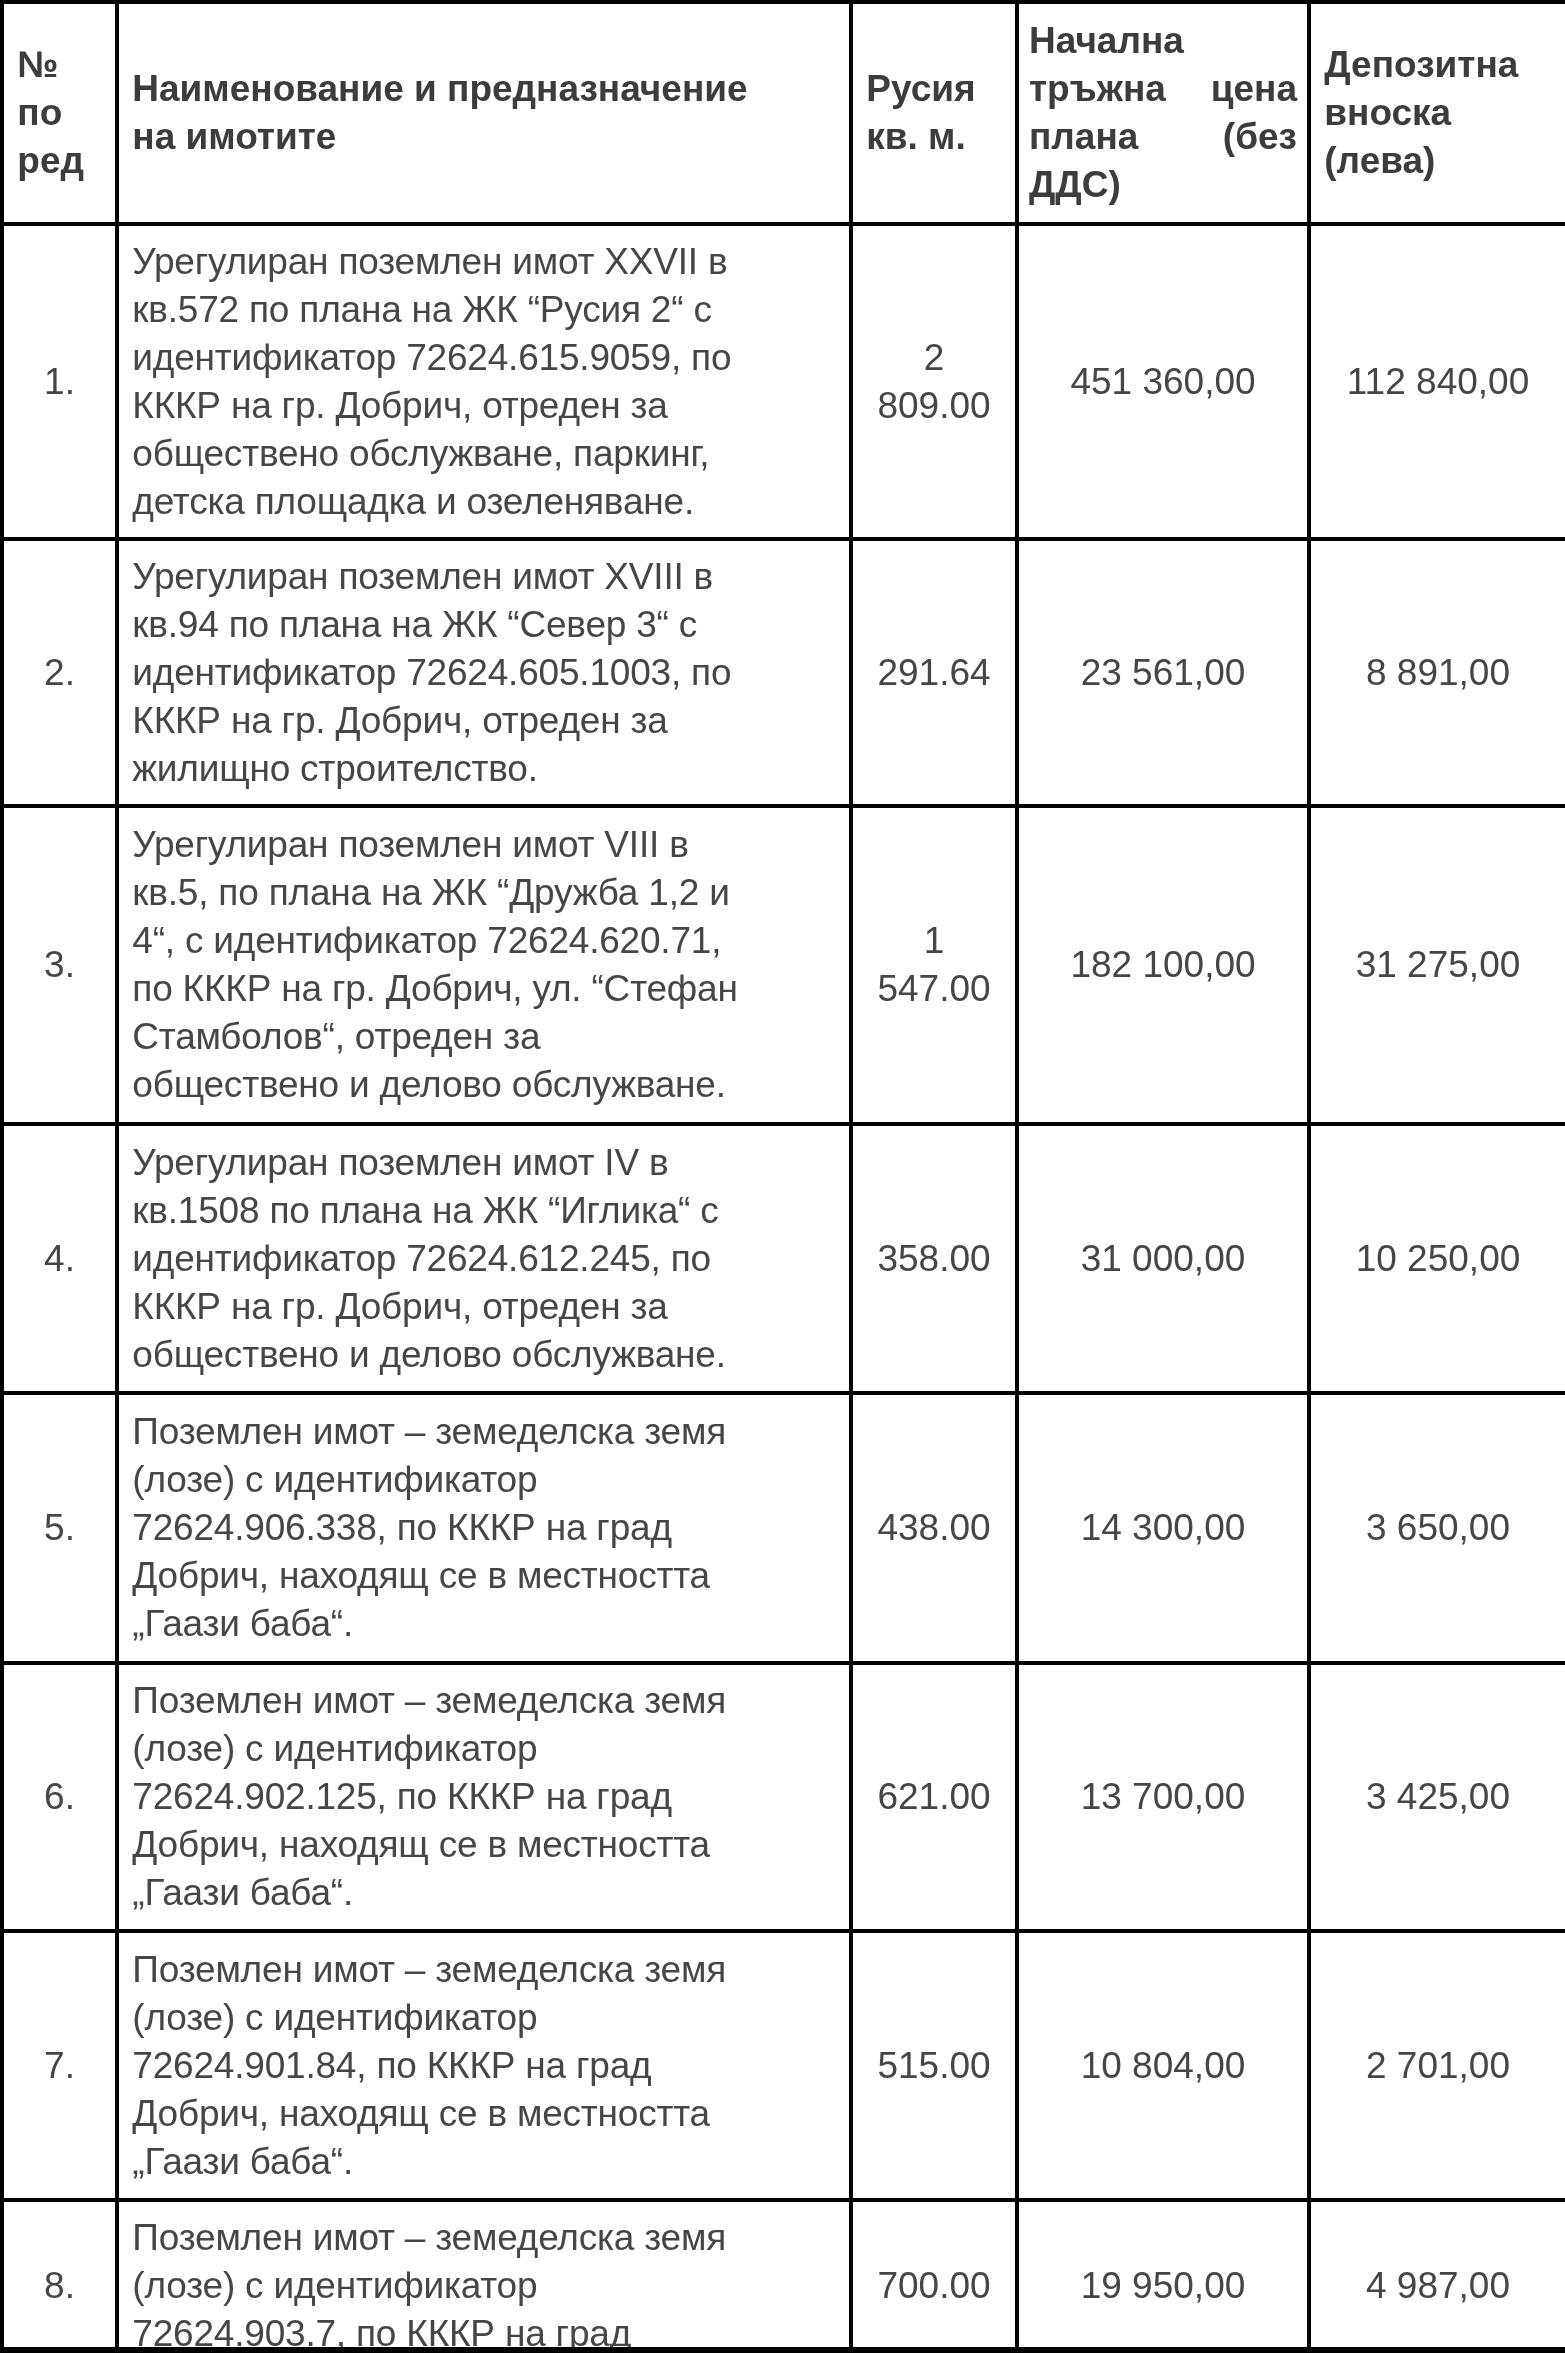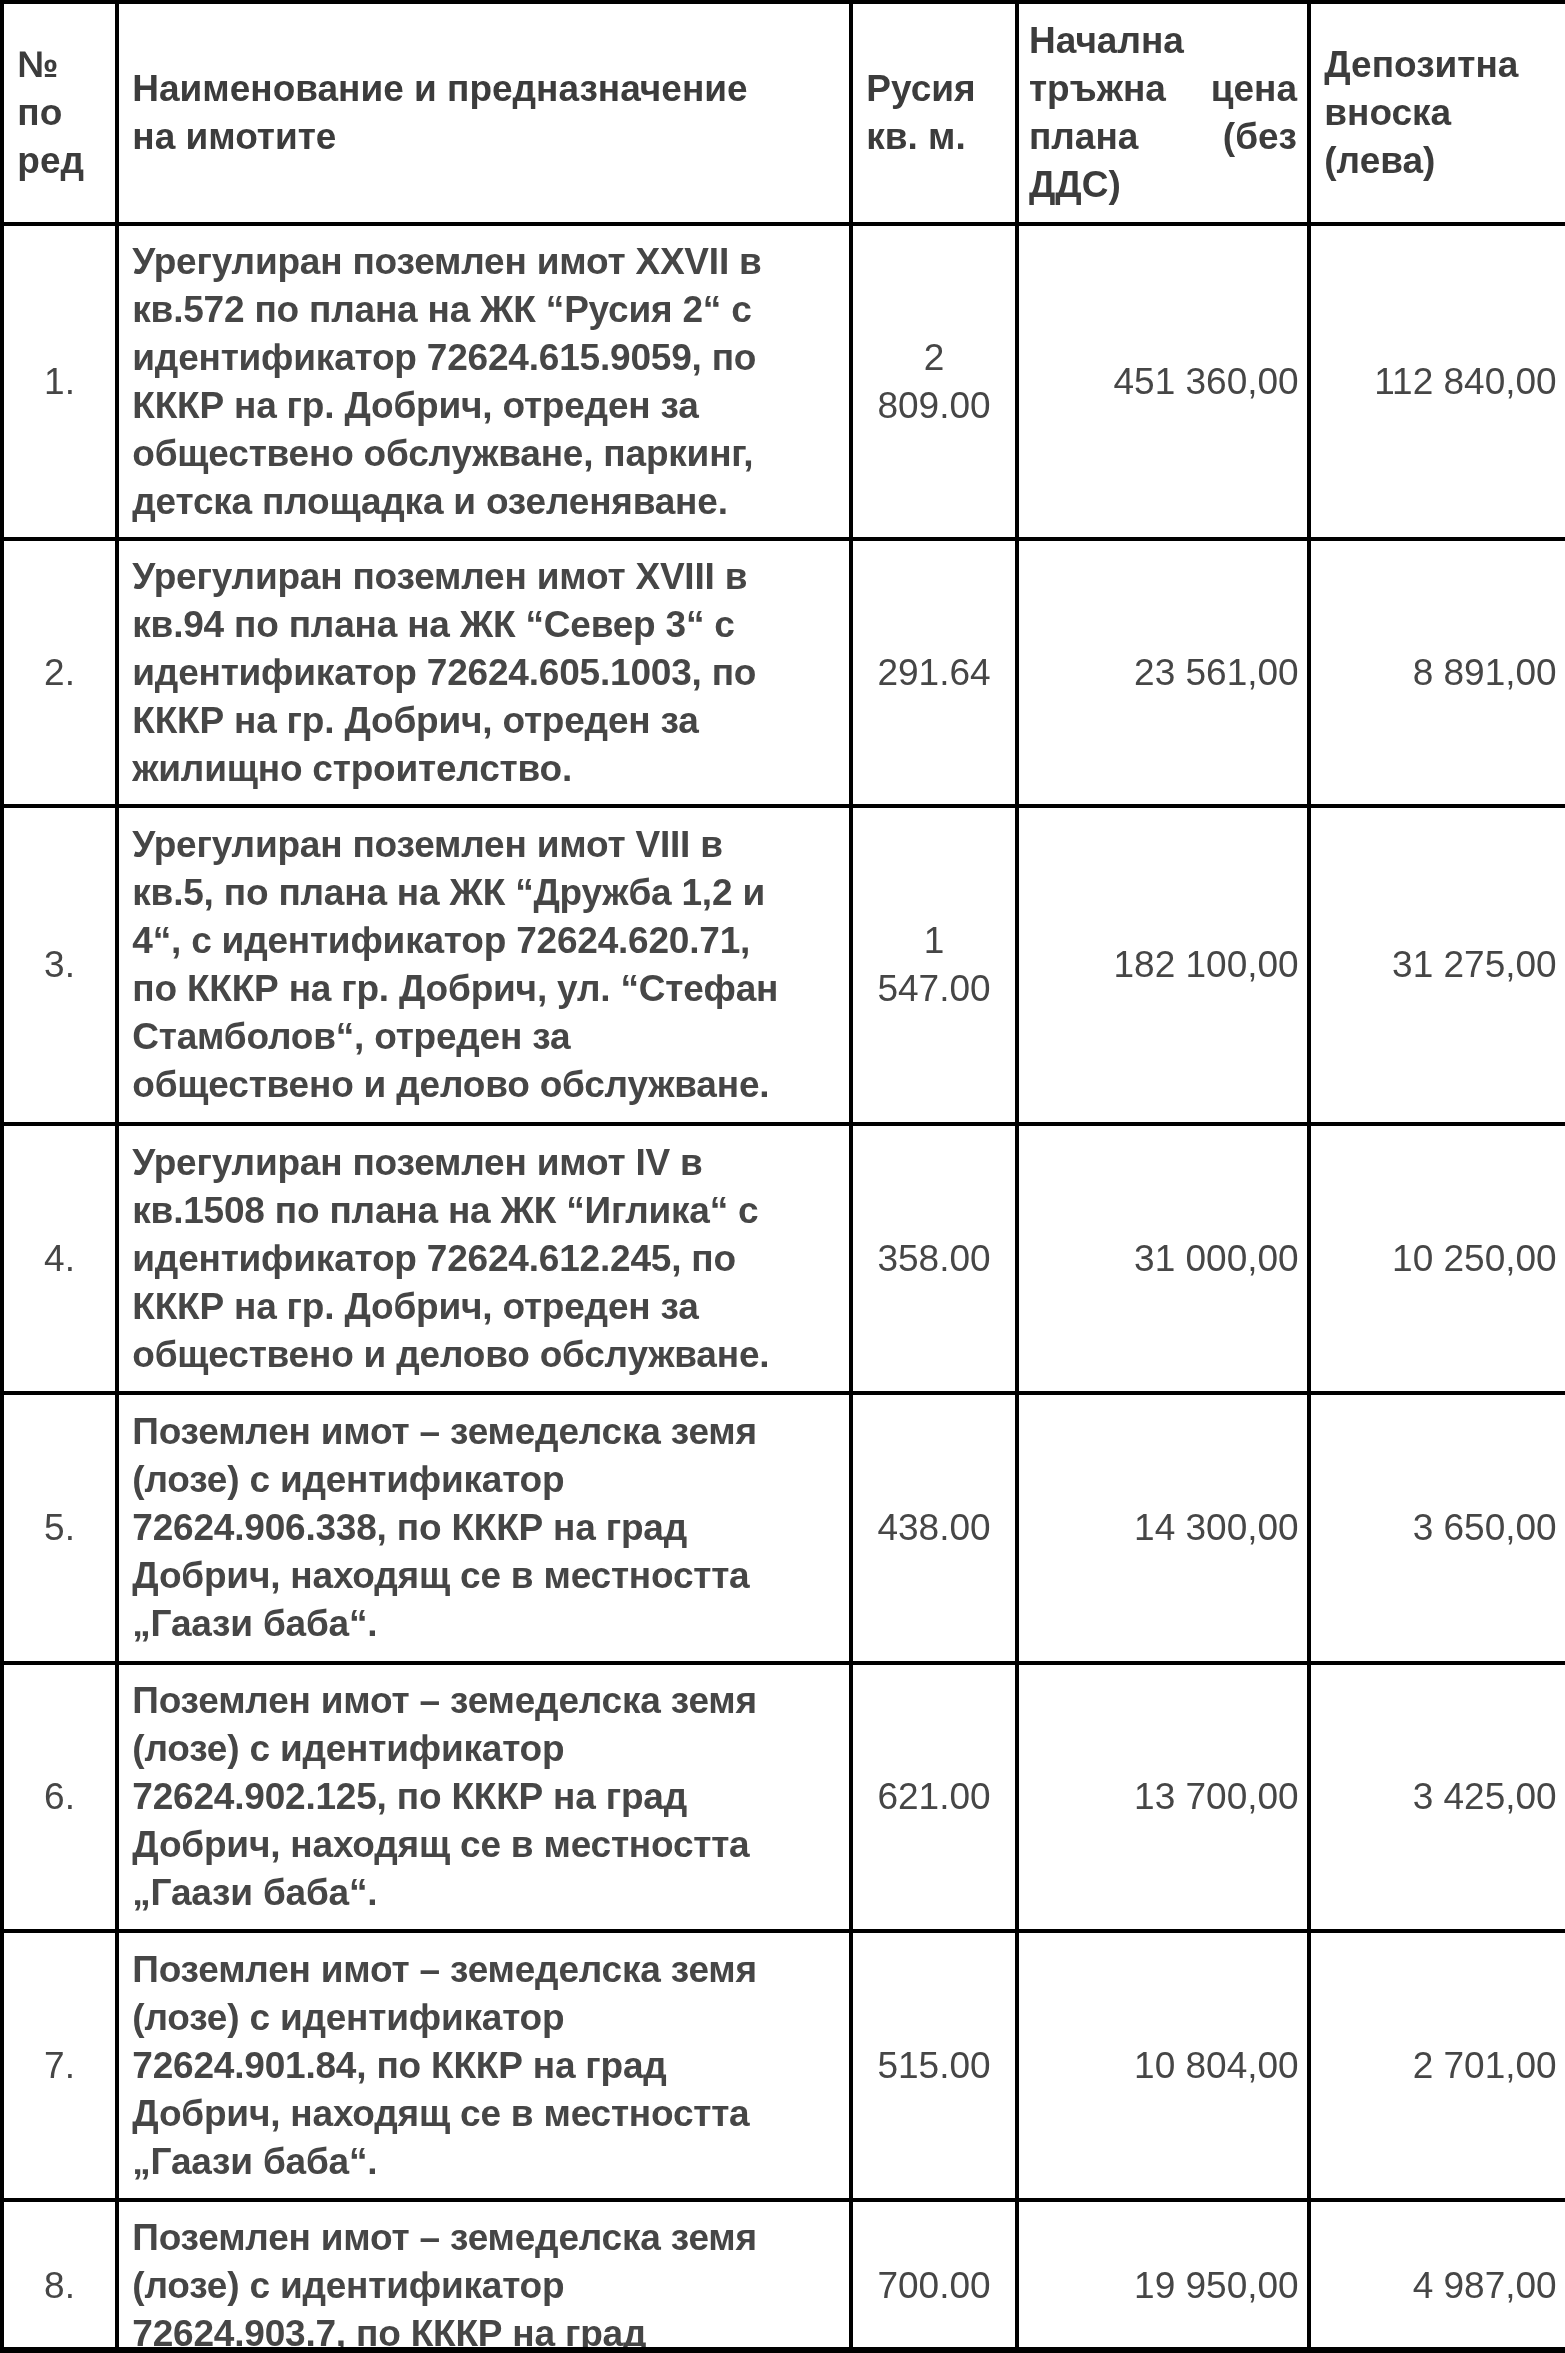--- a/index.html
+++ b/index.html
@@ -42,28 +42,27 @@
     padding: 11.6px 10px;
   }
   td.c-num {
     text-align: center;
     padding: 11.6px 6.6px;
   }
   td.c-name {
     text-align: left;
     padding: 11.6px 15px 11.6px 13.3px;
     letter-spacing: -0.2px;
-    font-weight: bold;
   }
   td.c-area {
     text-align: center;
     padding: 11.6px 6.6px;
   }
   td.c-price, td.c-deposit {
-    text-align: right;
+    text-align: center;
     padding: 11.6px 8.3px;
   }
   tr.hr  { height: 222px; }
   tr.r0  { height: 312px; }
   tr.r1  { height: 263px; }
   tr.r2  { height: 318px; }
   tr.r3  { height: 269px; }
   tr.r4  { height: 270px; }
   tr.r5  { height: 268px; }
   tr.r6  { height: 269px; }

